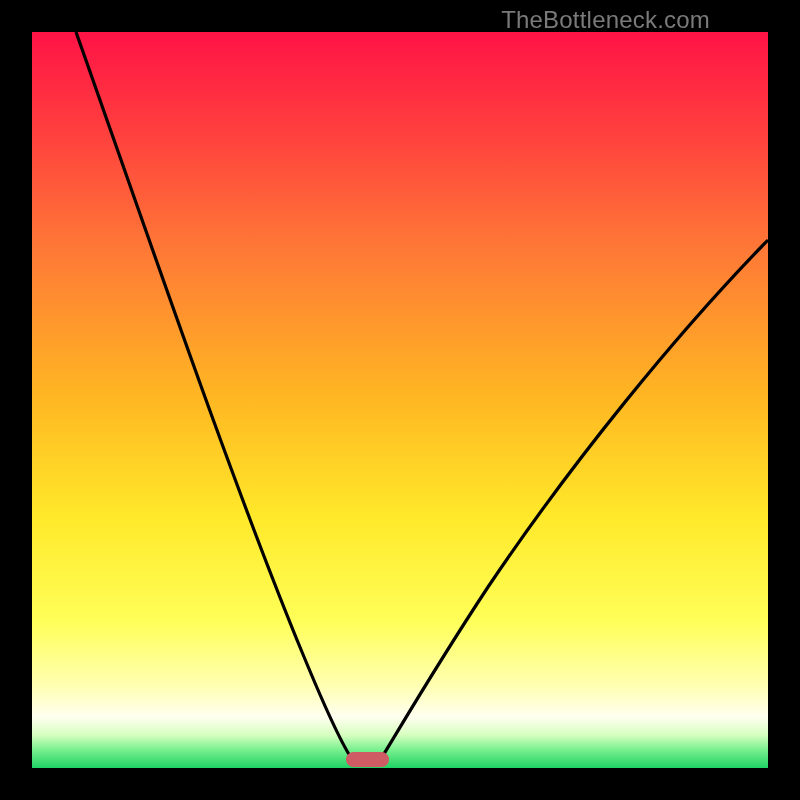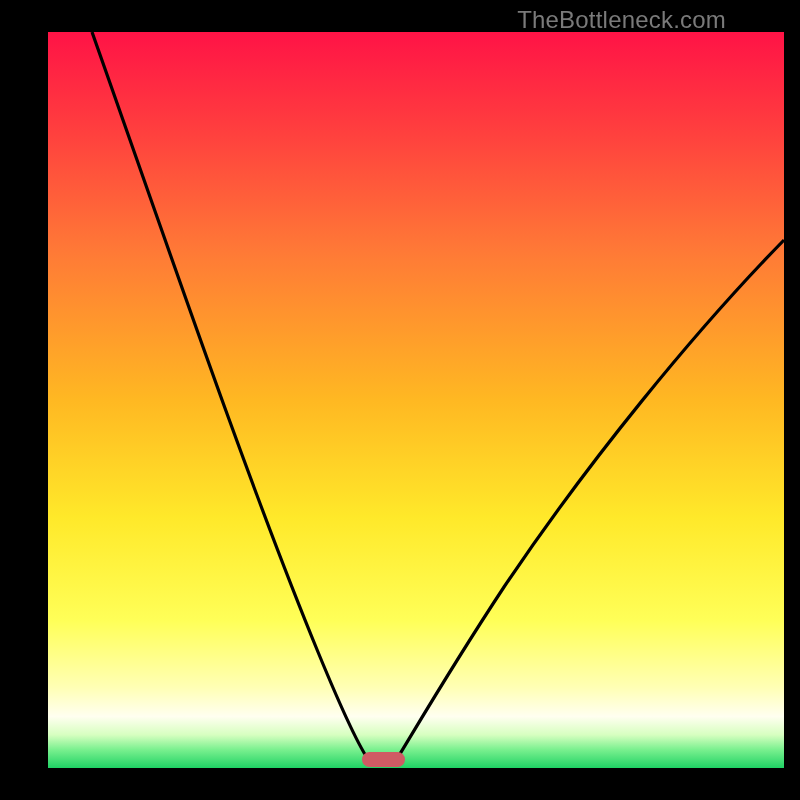--- a/index.html
+++ b/index.html
@@ -7,21 +7,21 @@
     padding: 0;
     width: 800px;
     height: 800px;
     background: #000;
     overflow: hidden;
     font-family: Arial, Helvetica, sans-serif;
   }
   .frame {
     position: absolute;
     top: 0;
-    left: 16px;
+    left: 0;
     width: 724px;
     height: 800px;
     background: #000;
     text-decoration: underline;
   }
   .plot {
     position: absolute;
     top: 32px;
     left: 32px;
     width: 736px;

